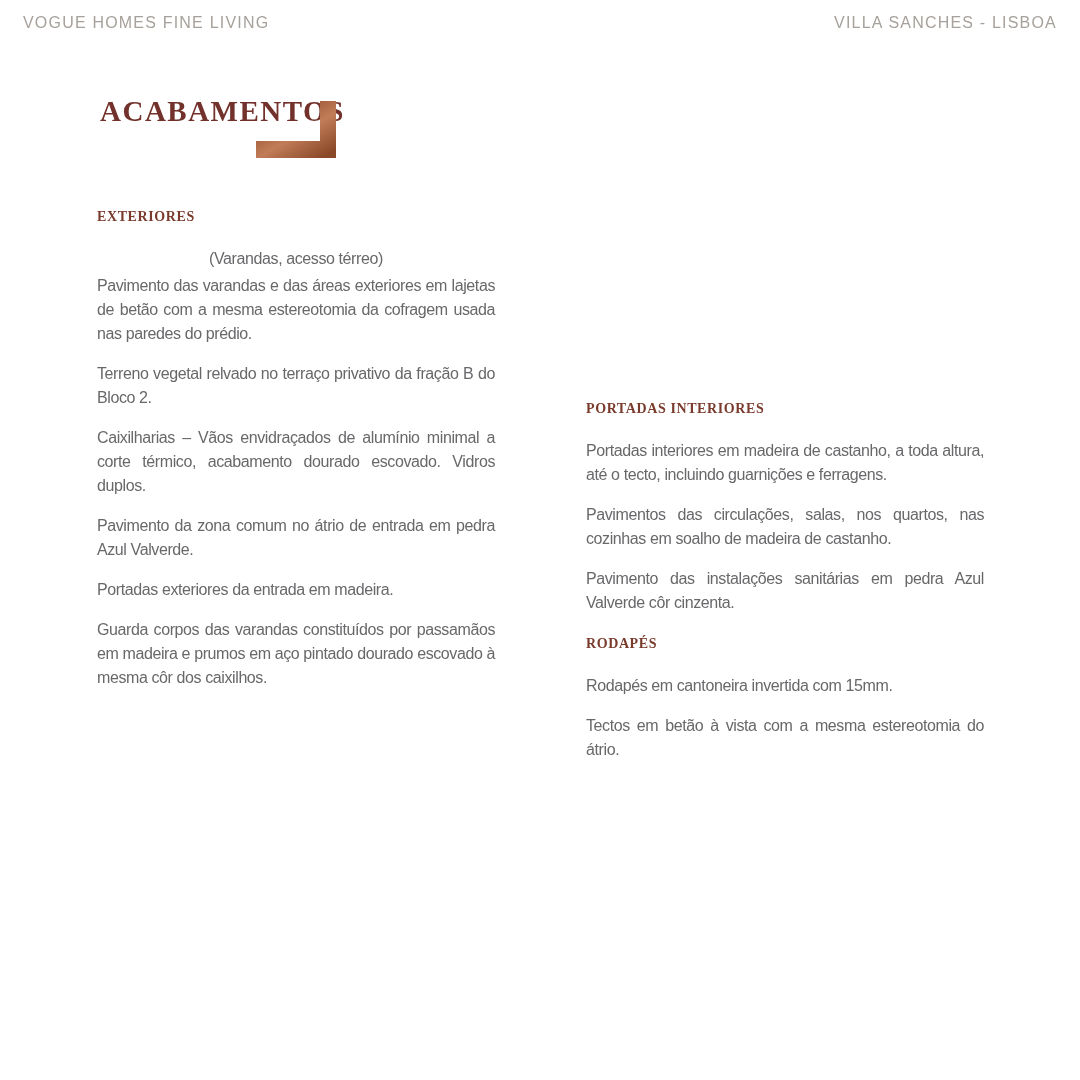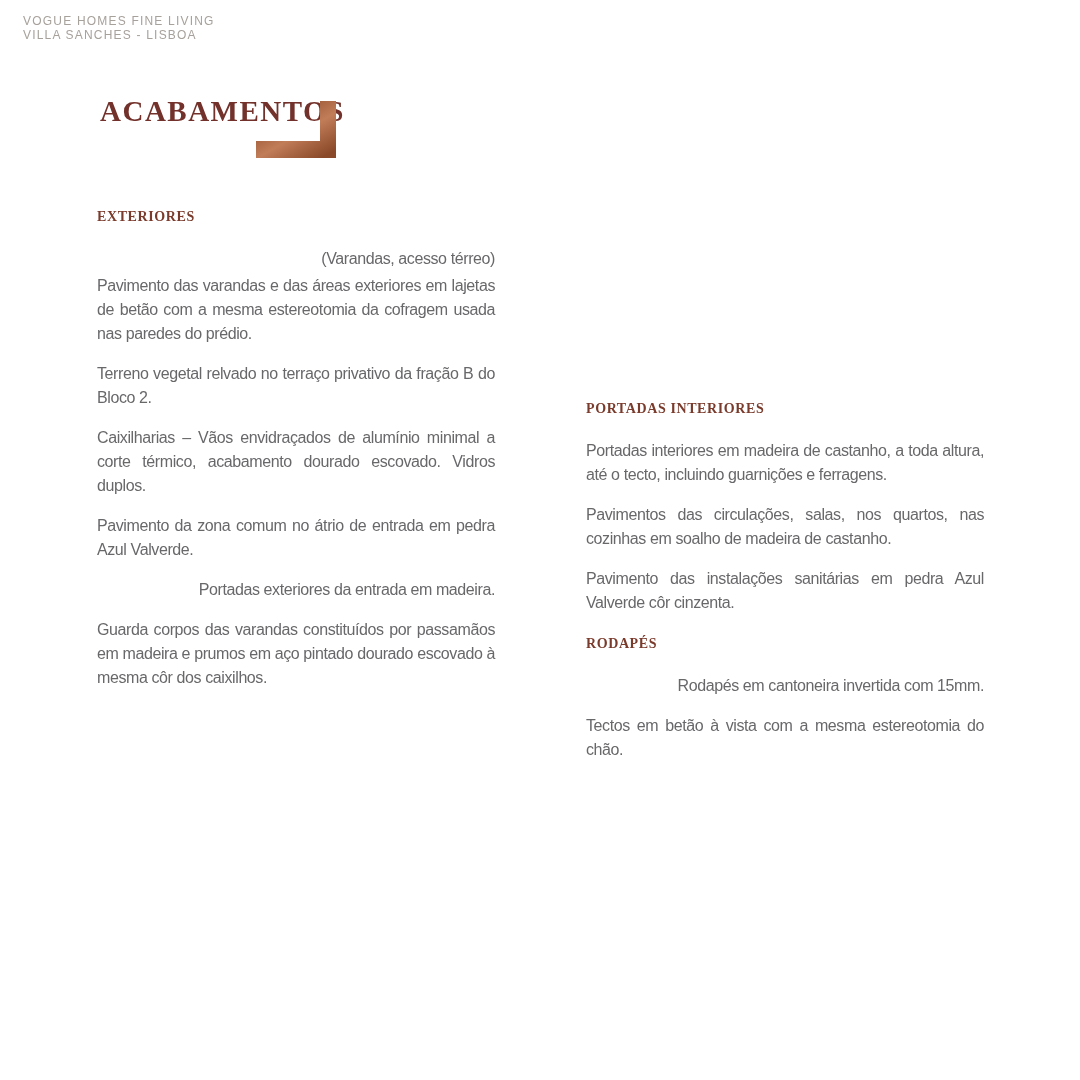--- a/index.html
+++ b/index.html
@@ -20,23 +20,22 @@
     width:1080px; height:1080px;
     margin:0 auto;
     background:var(--bg);
     font-family:"Liberation Sans", sans-serif;
     overflow:hidden;
   }
   
   .meta-header{
     position:absolute; top:14px; left:23px; right:23px;
     display:flex; justify-content:space-between;
-    font-size:12px; letter-spacing:1.2px;
+    font-size:16px; letter-spacing:1.2px;
     color:var(--meta);
-    flex-direction:column;
   }
   
   .title-block{
     position:absolute; top:94px; left:100px;
   }
   .page-title{
     font-family:"Liberation Serif", serif;
     font-weight:700;
     font-size:29px;
     letter-spacing:1.5px;
@@ -71,22 +70,22 @@
   }
   .section + .section .section-heading{ margin-top:10px; }
   .col p{
     font-size:16px;
     line-height:24px;
     letter-spacing:-0.4px;
     color:var(--body);
     text-align:justify;
     margin:0 0 16px 0;
   }
-  .col p.tight{ margin-bottom:3px; text-align:right; }
-  .col p.single{ text-align:right; }
+  .col p.tight{ margin-bottom:3px; text-align:center; }
+  .col p.single{ text-align:left; }
 </style>
 </head>
 <body>
 
 <div class="page">
 
   <header class="meta-header">
     <span>VOGUE HOMES FINE LIVING</span>
     <span>VILLA SANCHES - LISBOA</span>
   </header>
@@ -119,17 +118,17 @@
       <p>Pavimentos das circulações, salas, nos quartos, nas cozinhas em soalho de madeira de castanho.</p>
       <p>Pavimento das instalações sanitárias em pedra Azul Valverde côr cinzenta.</p>
     </div>
 
     <div class="section">
       <h2 class="section-heading">RODAPÉS</h2>
       <p class="single">Rodapés em cantoneira invertida com 15mm.</p>
     </div>
 
     <div class="section">
-      <p>Tectos em betão à vista com a mesma estereotomia do chão.</p>
+      <p>Tectos em betão à vista com a mesma estereotomia do átrio.</p>
     </div>
   </section>
 
 </div>
 
 </body></html>

